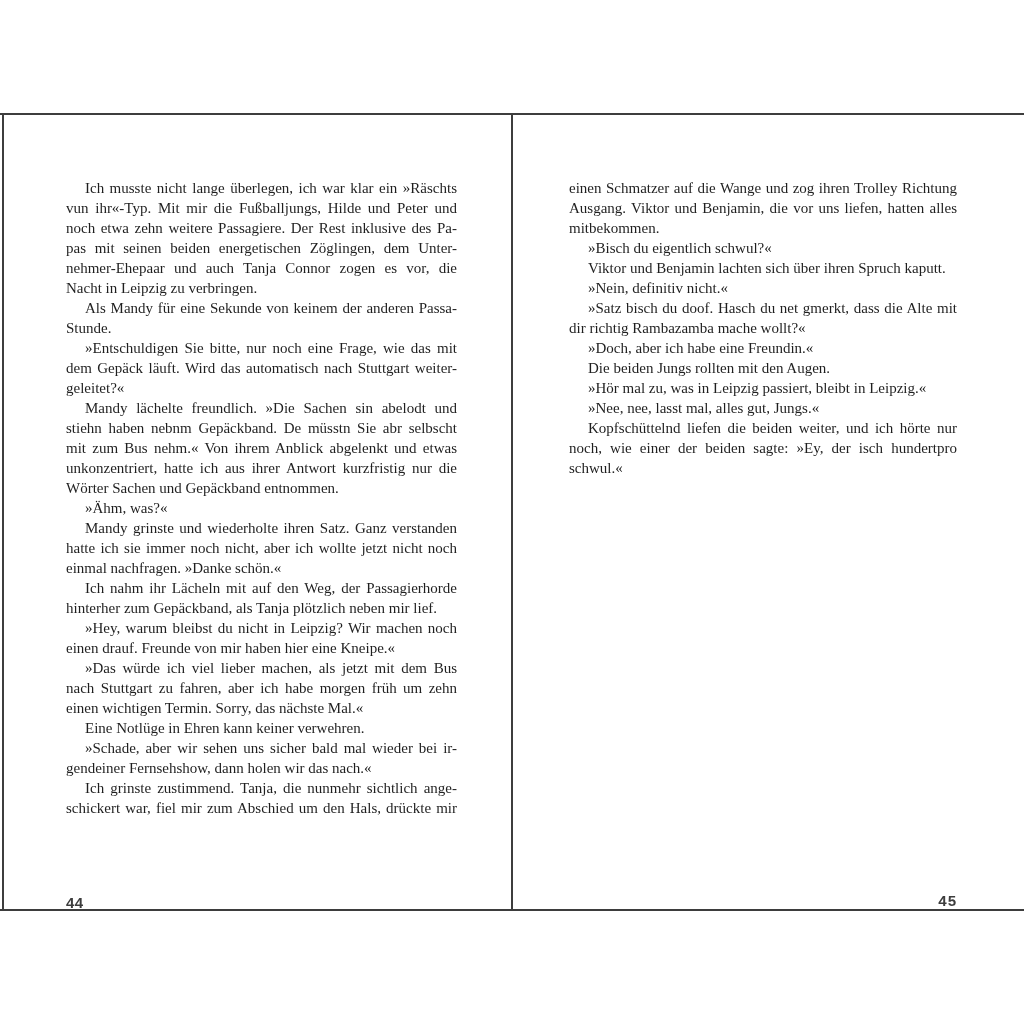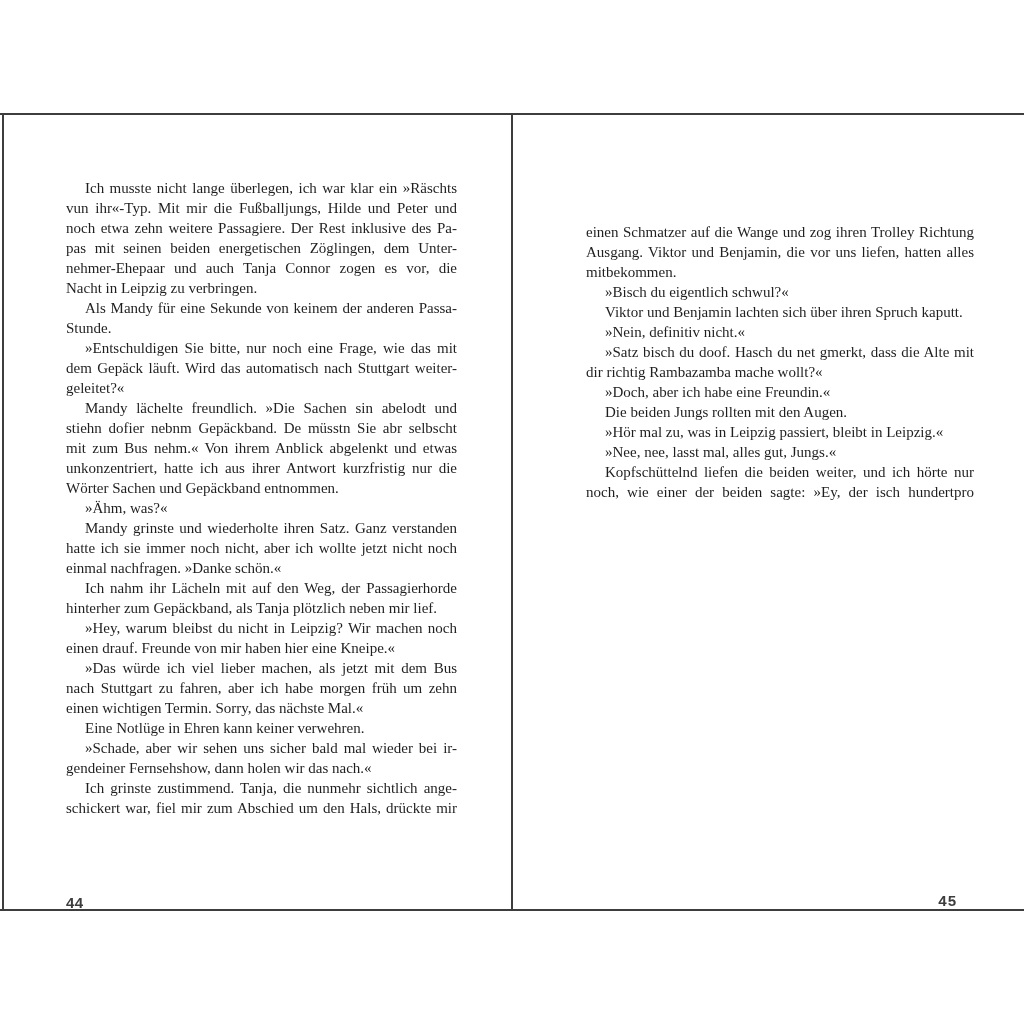--- a/index.html
+++ b/index.html
@@ -28,21 +28,21 @@
   .rule.gutter{left:511px;top:113px;width:2px;height:798px;}
   .page{position:absolute;top:115px;height:794px;background:var(--paper);}
   .page.left{left:4px;width:507px;}
   .page.right{left:513px;width:511px;}
   .text-block{
     position:absolute;top:63px;
     color:var(--text-color);
     font-size:15px;
   }
   .page.left .text-block{left:62px;width:391px;}
-  .page.right .text-block{left:73px;width:388px;margin-top:44px;}
+  .page.right .text-block{left:56px;width:388px;}
   .line{
     height:20px;
     line-height:20px;
     white-space:nowrap;
     overflow:visible;
     text-align:left;
   }
   .line.just{
     white-space:normal;
     text-align:justify;
@@ -79,21 +79,21 @@
         <div class="line just">noch etwa zehn weitere Passagiere. Der Rest inklusive des Pa-</div>
         <div class="line just">pas mit seinen beiden energetischen Zöglingen, dem Unter-</div>
         <div class="line just">nehmer-Ehepaar und auch Tanja Connor zogen es vor, die</div>
         <div class="line">Nacht in Leipzig zu verbringen.</div>
         <div class="line indent just">Als Mandy für eine Sekunde von keinem der anderen Passa-</div>
         <div class="line">Stunde.</div>
         <div class="line indent just">»Entschuldigen Sie bitte, nur noch eine Frage, wie das mit</div>
         <div class="line just">dem Gepäck läuft. Wird das automatisch nach Stuttgart weiter-</div>
         <div class="line">geleitet?«</div>
         <div class="line indent just">Mandy lächelte freundlich. »Die Sachen sin abelodt und</div>
-        <div class="line just">stiehn dofier nebnm Gepäckband. De müsstn Sie abr selbscht</div>
+        <div class="line just">stiehn haben nebnm Gepäckband. De müsstn Sie abr selbscht</div>
         <div class="line just">mit zum Bus nehm.« Von ihrem Anblick abgelenkt und etwas</div>
         <div class="line just">unkonzentriert, hatte ich aus ihrer Antwort kurzfristig nur die</div>
         <div class="line">Wörter Sachen und Gepäckband entnommen.</div>
         <div class="line indent">»Ähm, was?«</div>
         <div class="line indent just">Mandy grinste und wiederholte ihren Satz. Ganz verstanden</div>
         <div class="line just">hatte ich sie immer noch nicht, aber ich wollte jetzt nicht noch</div>
         <div class="line">einmal nachfragen. »Danke schön.«</div>
         <div class="line indent just">Ich nahm ihr Lächeln mit auf den Weg, der Passagierhorde</div>
         <div class="line">hinterher zum Gepäckband, als Tanja plötzlich neben mir lief.</div>
         <div class="line indent just">»Hey, warum bleibst du nicht in Leipzig? Wir machen noch</div>
@@ -119,17 +119,18 @@
         <div class="line indent">Viktor und Benjamin lachten sich über ihren Spruch kaputt.</div>
         <div class="line indent">»Nein, definitiv nicht.«</div>
         <div class="line indent just">»Satz bisch du doof. Hasch du net gmerkt, dass die Alte mit</div>
         <div class="line">dir richtig Rambazamba mache wollt?«</div>
         <div class="line indent">»Doch, aber ich habe eine Freundin.«</div>
         <div class="line indent">Die beiden Jungs rollten mit den Augen.</div>
         <div class="line indent">»Hör mal zu, was in Leipzig passiert, bleibt in Leipzig.«</div>
         <div class="line indent">»Nee, nee, lasst mal, alles gut, Jungs.«</div>
         <div class="line indent just">Kopfschüttelnd liefen die beiden weiter, und ich hörte nur</div>
         <div class="line just">noch, wie einer der beiden sagte: »Ey, der isch hundertpro</div>
+        <div class="line">schwul.«</div>
       </div>
     <div class="pagenum">45</div>
   </div>
 
 </div>
 
 </body></html>

